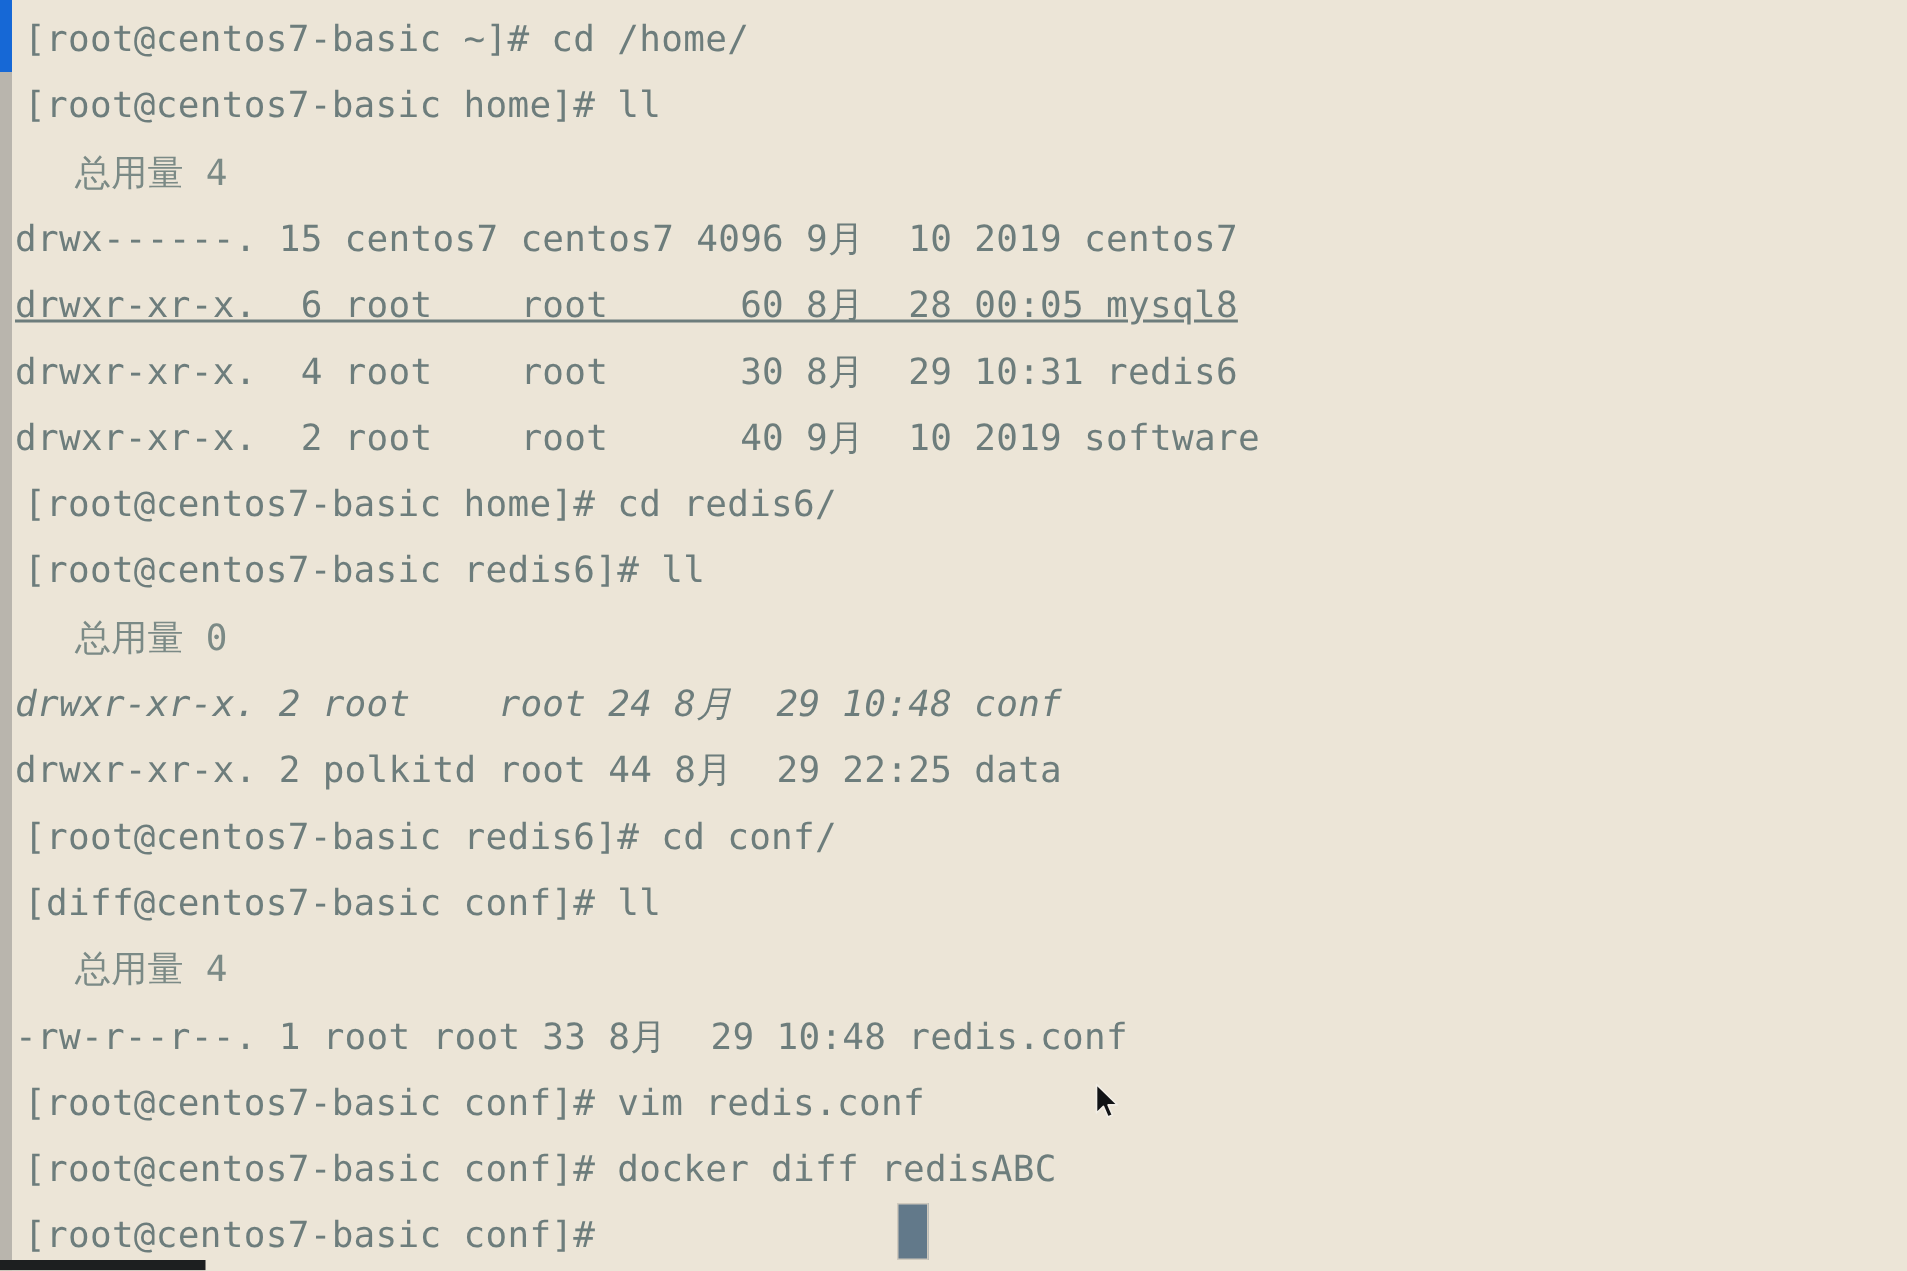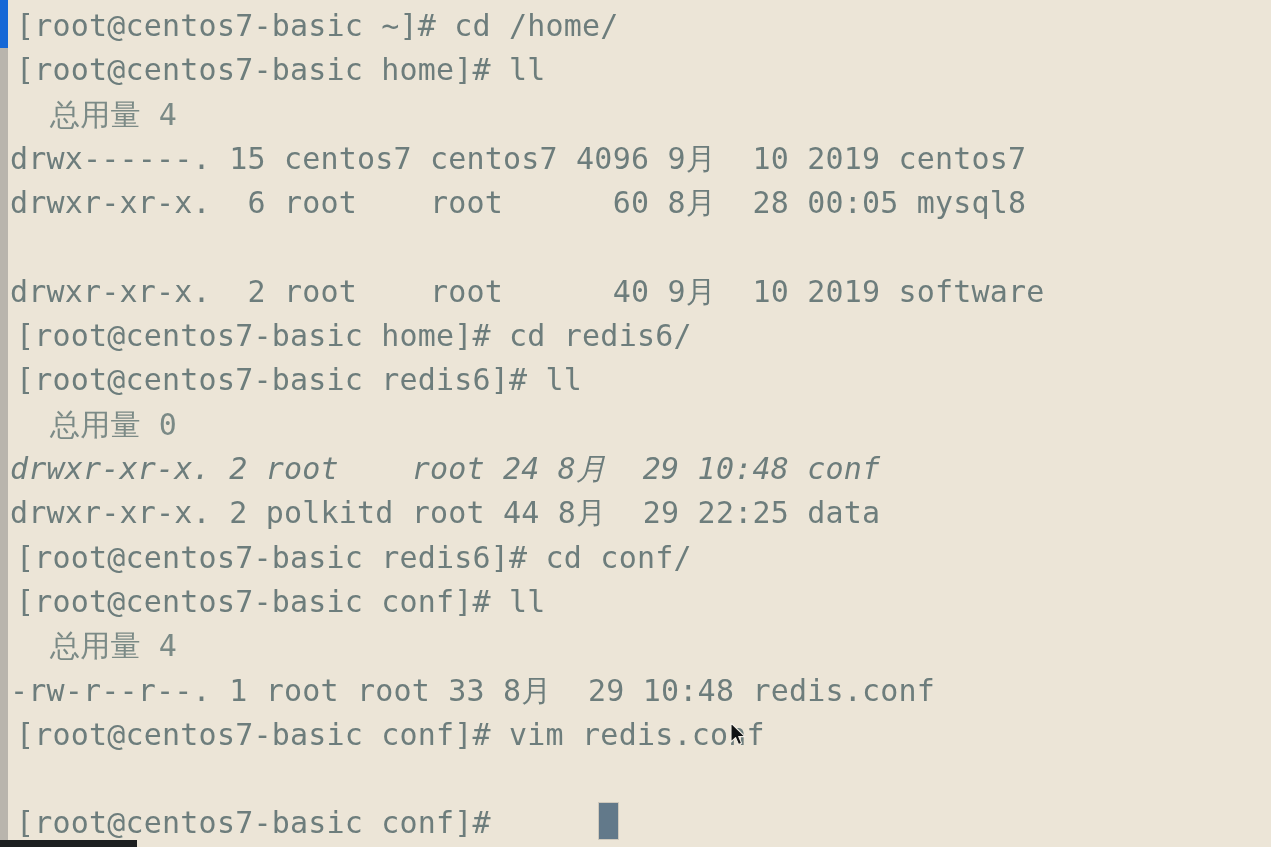--- a/index.html
+++ b/index.html
@@ -52,21 +52,21 @@
     top: 0;
     width: 1261px;
     height: 847px;
   }
   .line {
     position: absolute;
     left: 0;
     height: 44px;
     line-height: 44px;
     white-space: pre;
-    font-size: 30px;
+    font-size: 24px;
     letter-spacing: 0.2px;
     color: #6d7d7c;
     font-family: "DejaVu Sans Mono", "Liberation Mono", monospace;
   }
   .line.prompt { left: 6px; }
   .line.cjk { color: #7b8a86; margin-left: 40px; }
 
   
   #cursor-block {
     position: absolute;
@@ -96,32 +96,34 @@
 
   <div id="vscroll-track">
     <div id="vscroll-thumb"></div>
   </div>
 
   <div id="term">
       <div class="line prompt" style="top: 4px;">[root@centos7-basic ~]# cd /home/</div>
       <div class="line prompt" style="top: 48.3px; text-align: center;">[root@centos7-basic home]# ll</div>
       <div class="line cjk" style="top: 92.6px;">总用量 4</div>
       <div class="line" style="top: 136.9px; text-align: center;">drwx------. 15 centos7 centos7 4096 9月  10 2019 centos7</div>
-      <div class="line" style="top: 181.2px;">drwxr-xr-x.  6 root    root      60 8月  28 00:05 mysql8</div>
+      <div class="line" style="top: 181.2px; text-decoration: underline;">drwxr-xr-x.  6 root    root      60 8月  28 00:05 mysql8</div>
+      <div class="line" style="top: 225.5px;">drwxr-xr-x.  4 root    root      30 8月  29 10:31 redis6</div>
       <div class="line" style="top: 269.8px;">drwxr-xr-x.  2 root    root      40 9月  10 2019 software</div>
       <div class="line prompt" style="top: 314.1px;">[root@centos7-basic home]# cd redis6/</div>
       <div class="line prompt" style="top: 358.4px;">[root@centos7-basic redis6]# ll</div>
       <div class="line cjk" style="top: 402.7px;">总用量 0</div>
       <div class="line" style="top: 447px; font-style: italic;">drwxr-xr-x. 2 root    root 24 8月  29 10:48 conf</div>
       <div class="line" style="top: 491.3px;">drwxr-xr-x. 2 polkitd root 44 8月  29 22:25 data</div>
       <div class="line prompt" style="top: 536px;">[root@centos7-basic redis6]# cd conf/</div>
-      <div class="line prompt" style="top: 579.9px;">[root@centos7-basic conf]# ll</div>
+      <div class="line prompt" style="top: 579.9px;">[diff@centos7-basic conf]# ll</div>
       <div class="line cjk" style="top: 624.2px;">总用量 4</div>
       <div class="line" style="top: 668.5px;">-rw-r--r--. 1 root root 33 8月  29 10:48 redis.conf</div>
       <div class="line prompt" style="top: 712.8px;">[root@centos7-basic conf]# vim redis.conf</div>
+      <div class="line prompt" style="top: 757.1px;">[root@centos7-basic conf]# docker diff redisABC</div>
       <div class="line prompt" style="top: 801.4px;">[root@centos7-basic conf]# </div>
     </div>
 
   <div id="cursor-block"></div>
 
   <svg id="mouse-pointer" viewBox="0 0 18 26" xmlns="http://www.w3.org/2000/svg" style="left: 730px; top: 722px;">
     <path d="M1,1 L1,20 L5.6,15.6 L8.6,22.6 L11.6,21.3 L8.7,14.6 L15,14.6 Z" fill="#111315" stroke="#f2eee6" stroke-width="1.1" stroke-linejoin="round"></path>
   </svg>
 
   <div id="hscroll-track">

